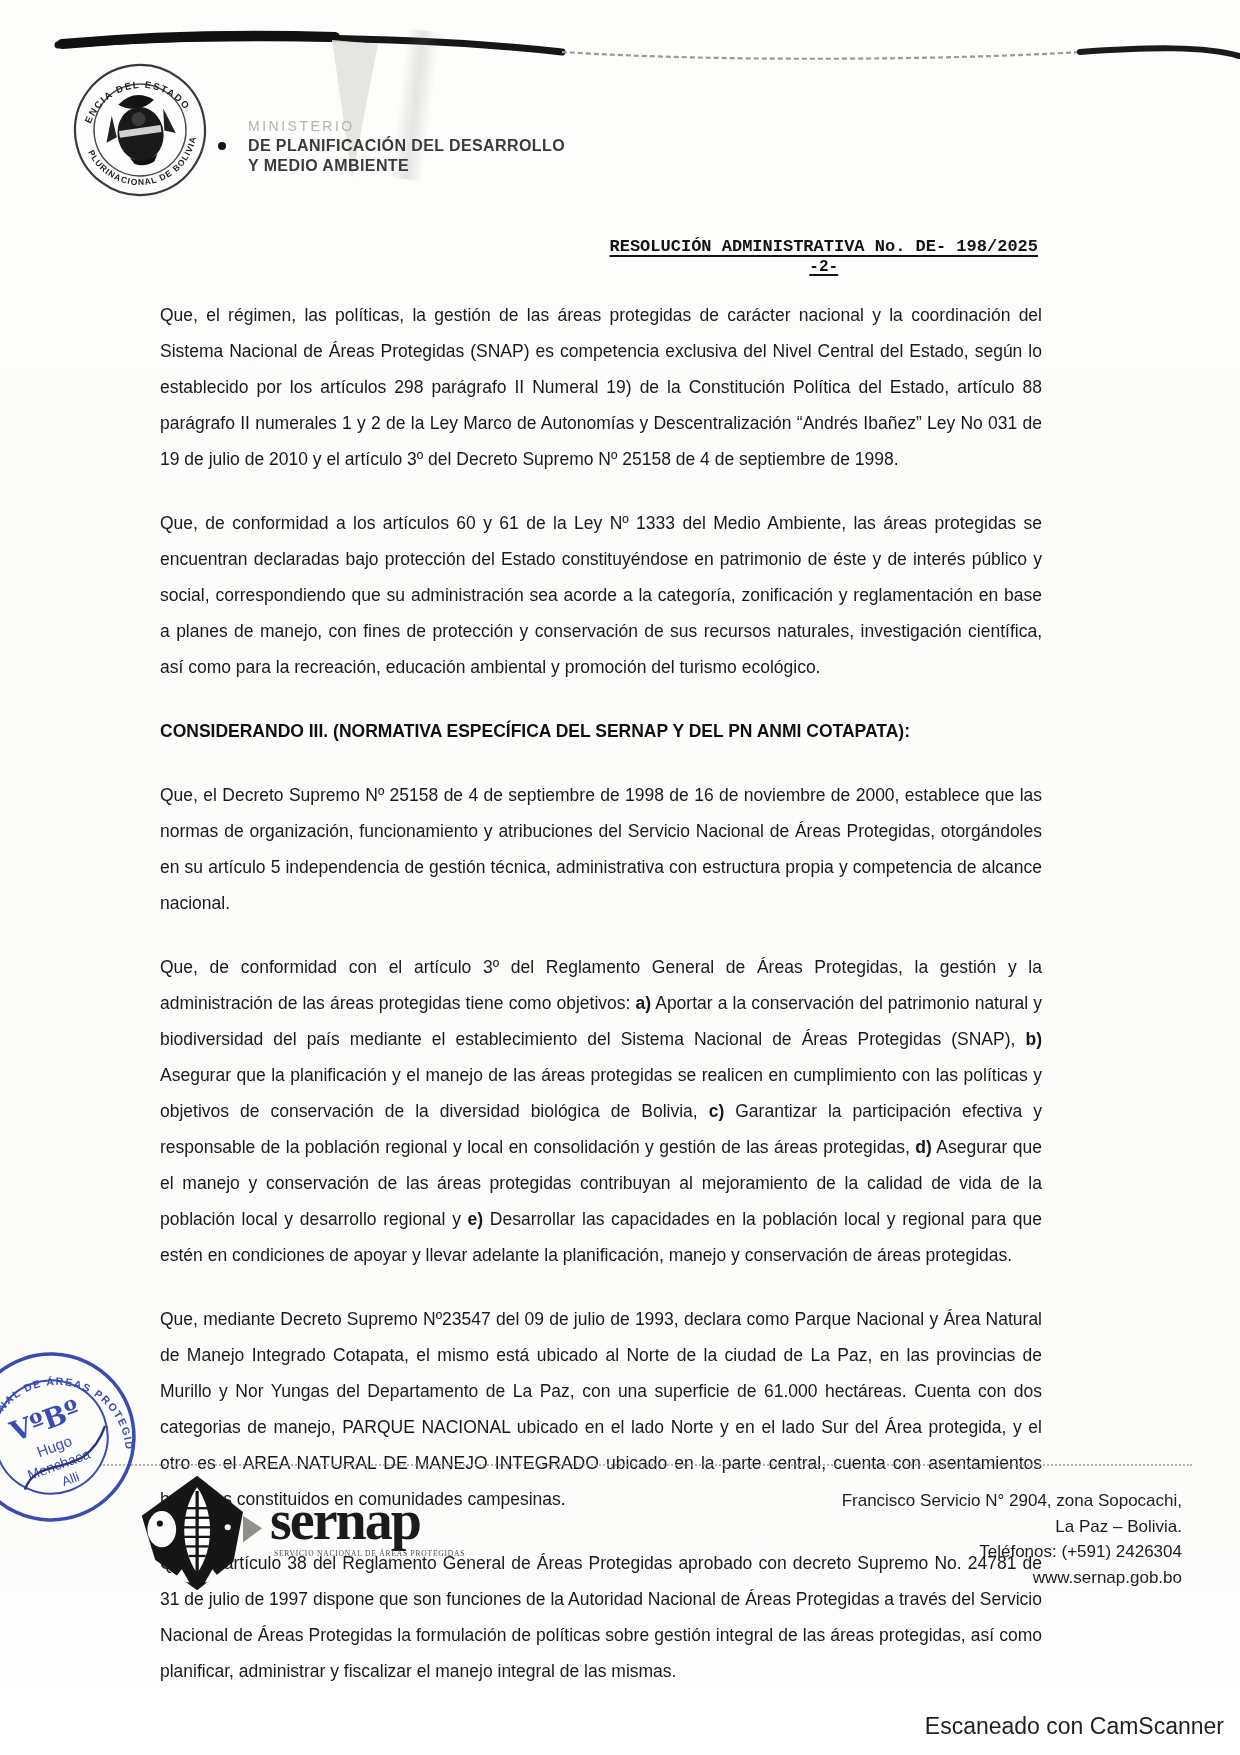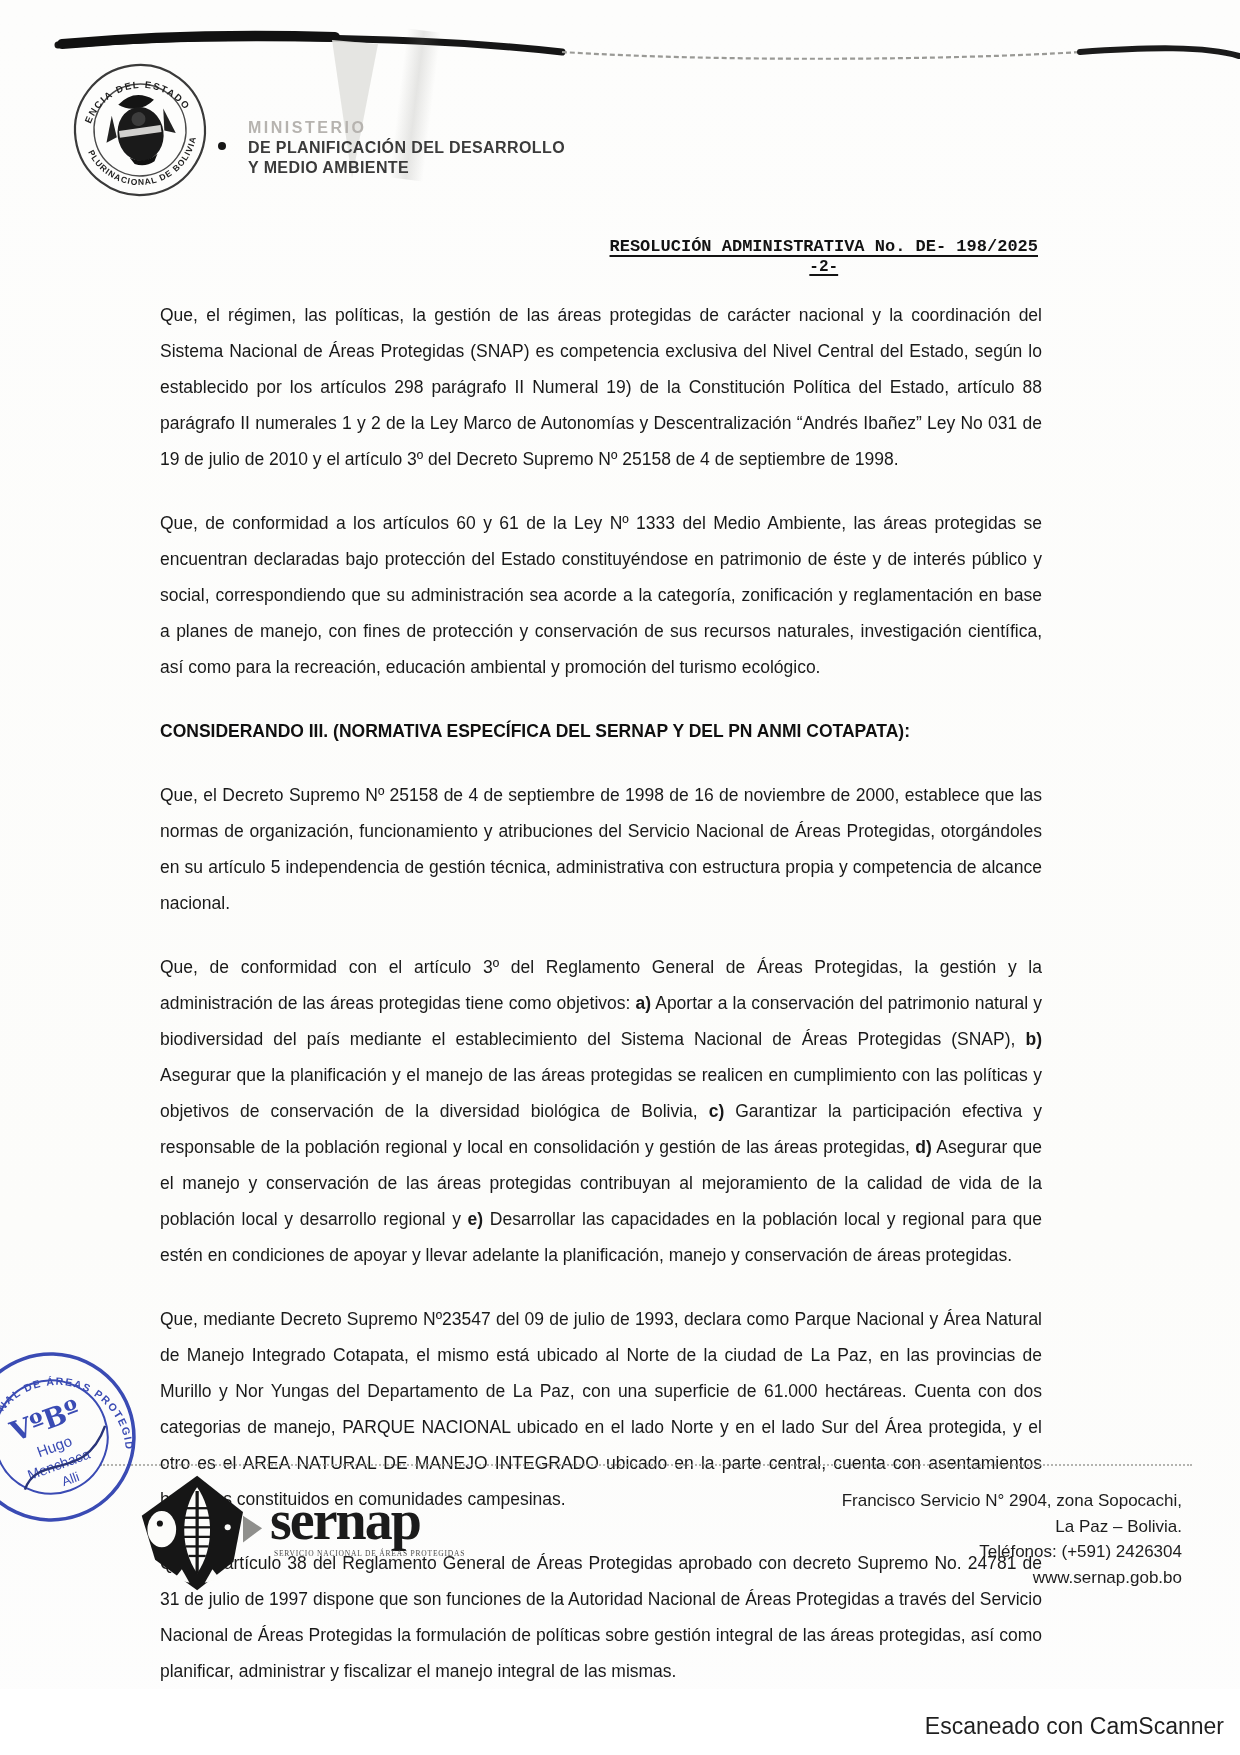--- a/index.html
+++ b/index.html
@@ -15,21 +15,21 @@
   .top-artifact{position:absolute;left:0;top:0;width:1240px;height:210px;}
   .fold-streak{position:absolute;left:398px;top:30px;width:34px;height:150px;
     background:linear-gradient(to right,rgba(0,0,0,0),rgba(120,120,115,.18),rgba(0,0,0,0));
     transform:rotate(7deg);}
   .dotted-line{position:absolute;left:100px;top:1464px;width:1092px;height:0;
     border-top:2px dotted #9b9b96;opacity:.75;}
   
   .seal{position:absolute;left:70px;top:58px;width:140px;height:144px;transform:rotate(-8deg);}
   .seal-dot{position:absolute;left:218px;top:142px;width:8px;height:8px;border-radius:50%;background:#161616;}
   .ministry{position:absolute;left:248px;top:118px;line-height:1.25;}
-  .ministry .m1{color:#b6b3af;font-size:16px;font-weight:bold;letter-spacing:2.5px;}
+  .ministry .m1{color:#b6b3af;font-size:14px;font-weight:normal;letter-spacing:2.5px;}
   .ministry .m2,.ministry .m3{color:#3b3b3b;font-size:16px;font-weight:bold;letter-spacing:.4px;}
   .title-block{position:absolute;right:202px;top:237px;text-align:center;font-family:Liberation Mono, monospace;}
   .res-title{font-size:17px;font-weight:bold;color:#131313;
     text-decoration:underline;text-underline-offset:4px;text-decoration-thickness:2px;}
   .page-num{margin-top:2px;font-size:16px;font-weight:bold;color:#131313;
     text-decoration:underline;text-underline-offset:3px;text-decoration-thickness:2px;}
   
   .doc-body{position:absolute;left:160px;top:297px;width:882px;
     font-size:17.5px;line-height:36px;text-align:justify;}
   .doc-body p{margin:0 0 28px 0;}

